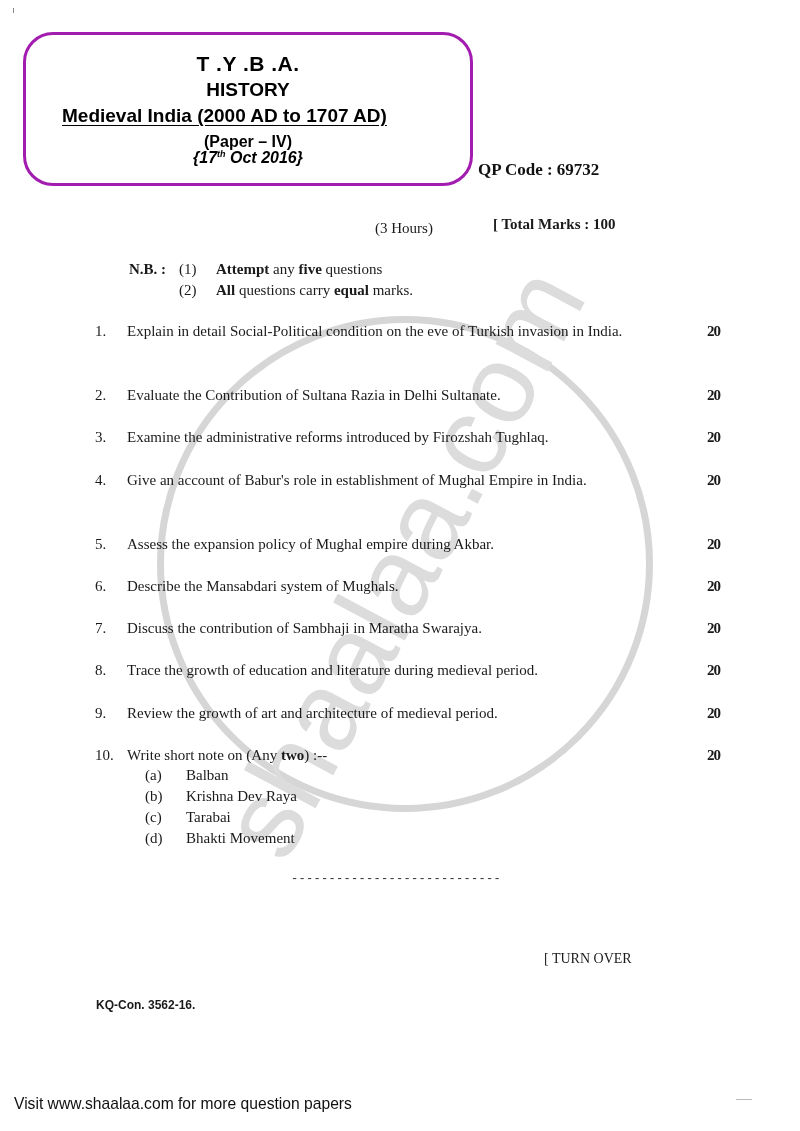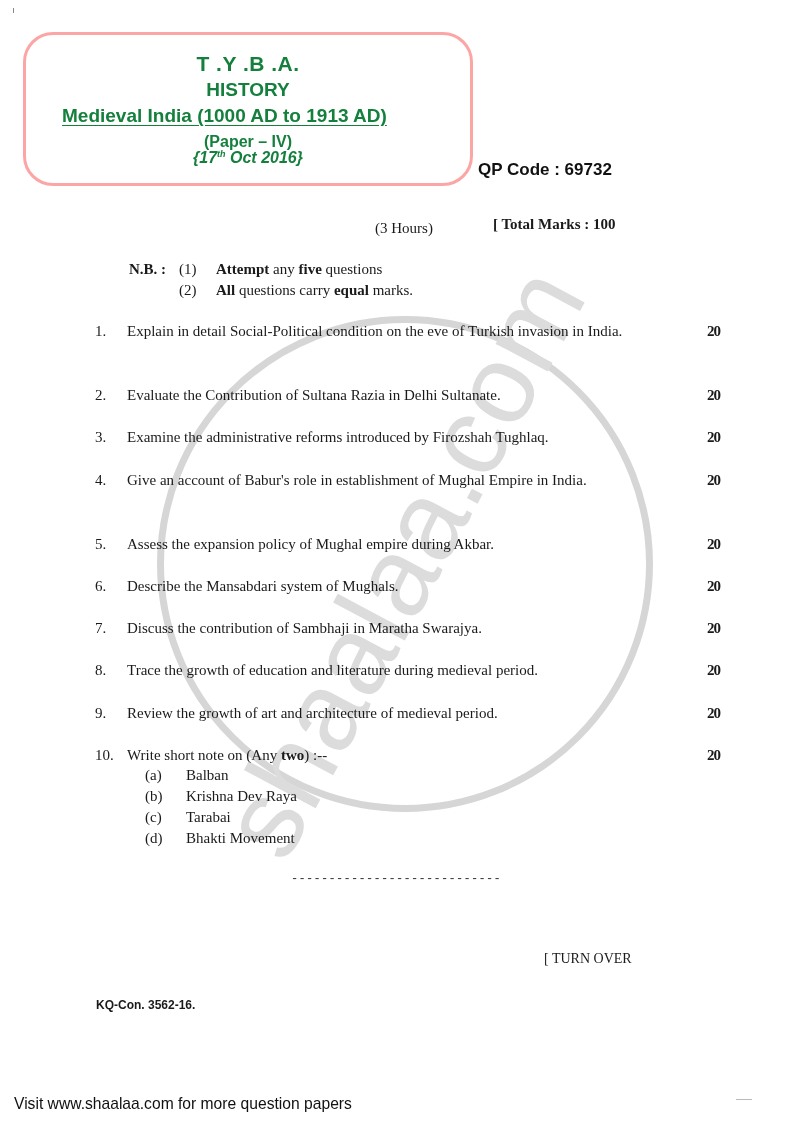--- a/index.html
+++ b/index.html
@@ -40,26 +40,26 @@
       z-index: 0;
     }
 
     
     .title-box {
       position: absolute;
       left: 23px;
       top: 32px;
       width: 444px;
       height: 148px;
-      border: 3px solid #fca5a5;
+      border: 3px solid #a21caf;
       border-radius: 30px;
       z-index: 1;
       font-family: "Liberation Sans", "DejaVu Sans", sans-serif;
       font-weight: bold;
-      color: #15803d;
+      color: #000000;
       text-align: center;
     }
     .title-line {
       position: absolute;
       left: 0;
       right: 0;
       white-space: nowrap;
     }
     .t-course { top: 17px; font-size: 21px; letter-spacing: 0.5px; }
     .t-subject { top: 44px; font-size: 19px; }
@@ -71,21 +71,21 @@
       text-underline-offset: 3px;
     }
     .t-paper-no { top: 98px; font-size: 16px; }
     .t-date { top: 114px; font-size: 16px; font-style: italic; }
     .t-date sup { font-size: 9px; vertical-align: 6px; }
 
     .qp-code {
       position: absolute;
       left: 478px;
       top: 160px;
-      font-family: Liberation Sans, sans-serif;
+      font-family: Liberation Serif, serif;
       font-weight: bold;
       font-size: 17px;
       color: #111;
       z-index: 1;
     }
 
     .duration {
       position: absolute;
       left: 347px;
       top: 220px;
@@ -218,21 +218,21 @@
 <body>
 
 <div class="watermark-circle"></div>
 <div class="watermark-text">shaalaa.com</div>
 
 <div class="corner-mark"></div>
 
 <div class="title-box">
   <div class="title-line t-course">T .Y .B .A.</div>
   <div class="title-line t-subject">HISTORY</div>
-  <div class="title-line t-paper-title">Medieval India (1000 AD to 1913 AD)</div>
+  <div class="title-line t-paper-title">Medieval India (2000 AD to 1707 AD)</div>
   <div class="title-line t-paper-no">(Paper – IV)</div>
   <div class="title-line t-date"><span>{17</span><sup>th</sup><span> Oct 2016}</span></div>
 </div>
 
 <div class="qp-code">QP Code : 69732</div>
 
 <div class="duration">(3 Hours)</div>
 <div class="total-marks">[ Total Marks : 100</div>
 
 <div class="nb">

